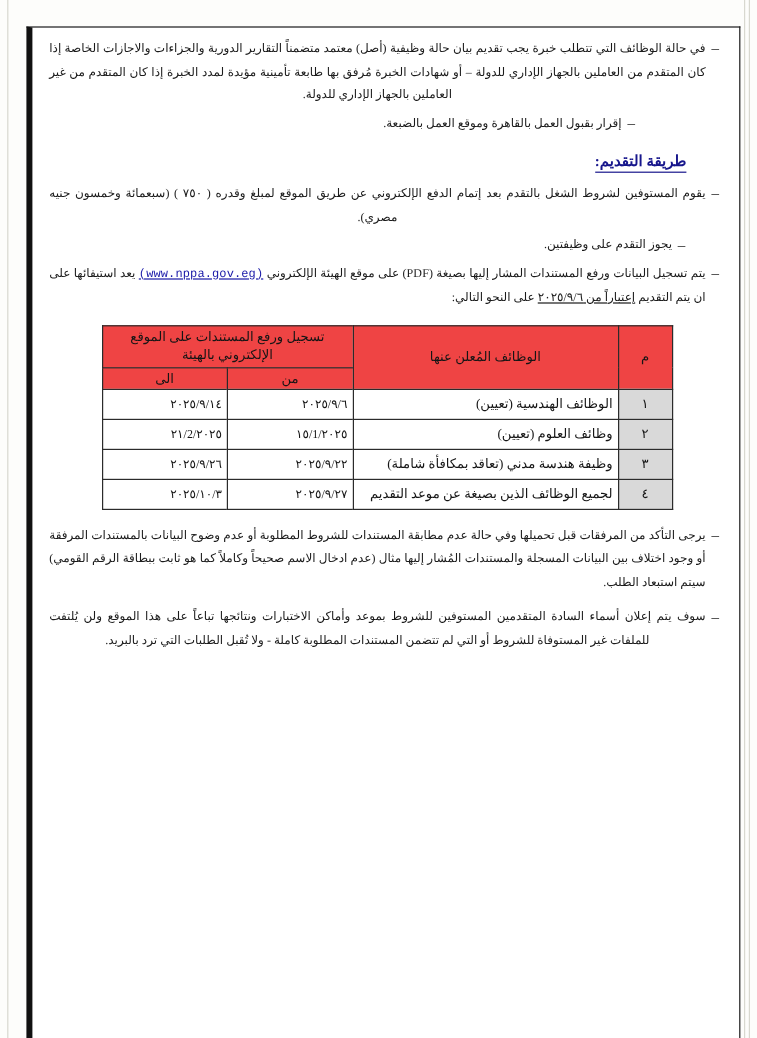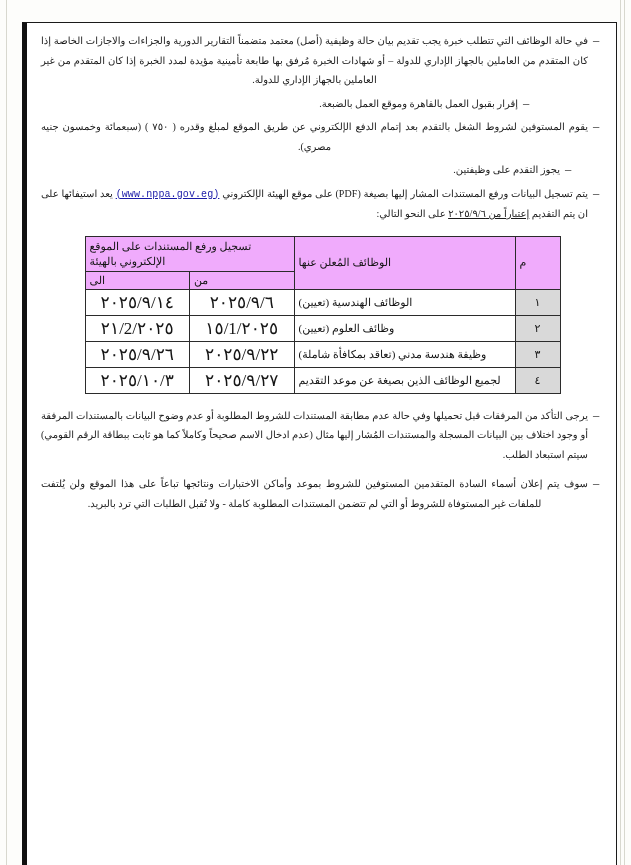--- a/index.html
+++ b/index.html
@@ -132,44 +132,44 @@
     font-size: 11px;
   }
   table.jobs th,
   table.jobs td {
     border: 1px solid #2b2b2b;
     padding: 2px 4px;
     color: #151515;
     vertical-align: middle;
   }
   table.jobs thead th {
-    background: #f0abfc;
+    background: #ef4444;
     font-weight: normal;
-    text-align: left;
+    text-align: center;
   }
   th.col-num { width: 36px; }
   th.col-job { width: 212px; }
   th.col-dates { width: 200px; }
   th.col-from, th.col-to { width: 100px; margin-left: 10px; }
   td.cell-num {
     background: #d9d9d9;
     text-align: center;
     width: 36px;
     font-size: 11px;
     height: 20px;
   }
   td.cell-job {
-    text-align: left;
+    text-align: right;
     padding-right: 5px;
     font-size: 11px;
     height: 20px;
   }
   td.cell-date {
-    text-align: center;
-    font-size: 17px;
+    text-align: right;
+    font-size: 10px;
     height: 20px;
     letter-spacing: 0.3px;
   }
   .th-multiline {
     line-height: 15px;
     padding: 4px 8px;
   }
 
   .para-block { margin-top: 10px; }
 </style>
@@ -187,20 +187,23 @@
       <div class="bullet-row">
         <div class="dash">–</div>
         <div class="btext center-last">في حالة الوظائف التي تتطلب خبرة يجب تقديم بيان حالة وظيفية (أصل) معتمد متضمناً التقارير الدورية والجزاءات والاجازات الخاصة إذا كان المتقدم من العاملين بالجهاز الإداري للدولة – أو شهادات الخبرة مُرفق بها طابعة تأمينية مؤيدة لمدد الخبرة إذا كان المتقدم من غير العاملين بالجهاز الإداري للدولة.</div>
       </div>
 
       <div class="bullet-row indent-2">
         <div class="dash">–</div>
         <div class="btext">إقرار بقبول العمل بالقاهرة وموقع العمل بالضبعة.</div>
       </div>
 
+      <div class="section-heading-wrap">
+        <span class="section-heading">طريقة التقديم:</span>
+      </div>
 
       <div class="bullet-row">
         <div class="dash">–</div>
         <div class="btext center-last">يقوم المستوفين لشروط الشغل بالتقدم بعد إتمام الدفع الإلكتروني عن طريق الموقع لمبلغ وقدره ( ٧٥٠ ) (سبعمائة وخمسون جنيه مصري).</div>
       </div>
 
       <div class="bullet-row indent-1">
         <div class="dash">–</div>
         <div class="btext">يجوز التقدم على وظيفتين.</div>
       </div>

